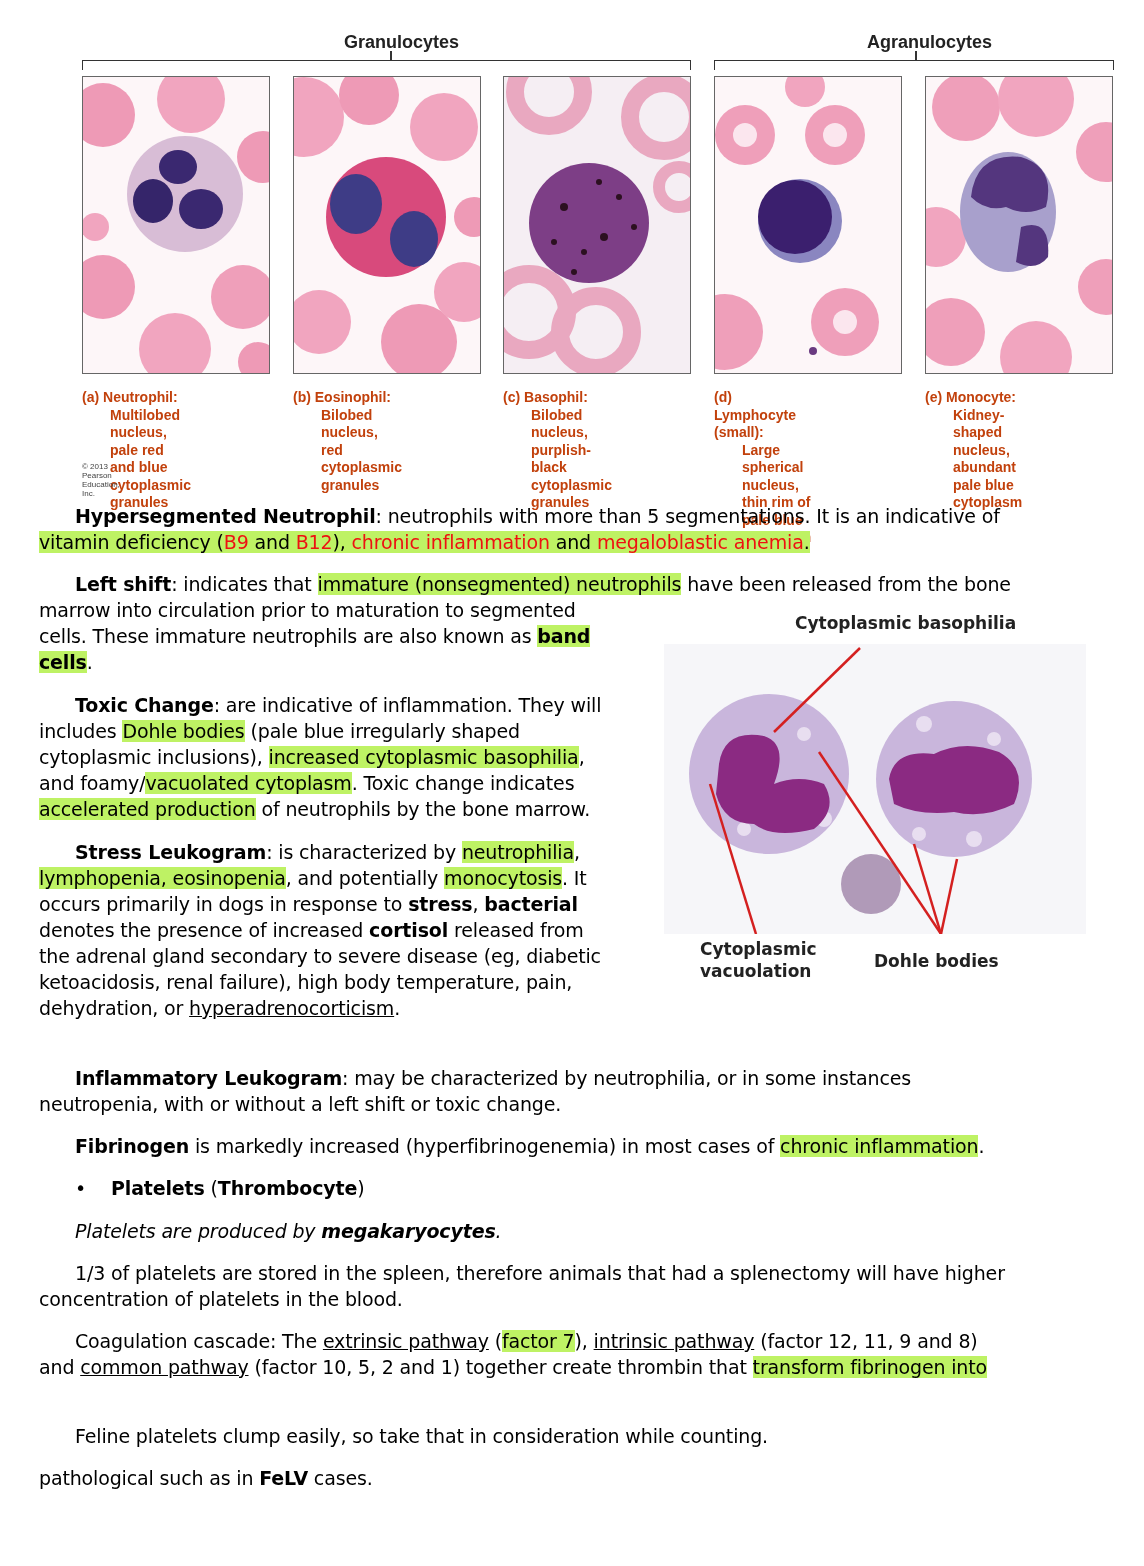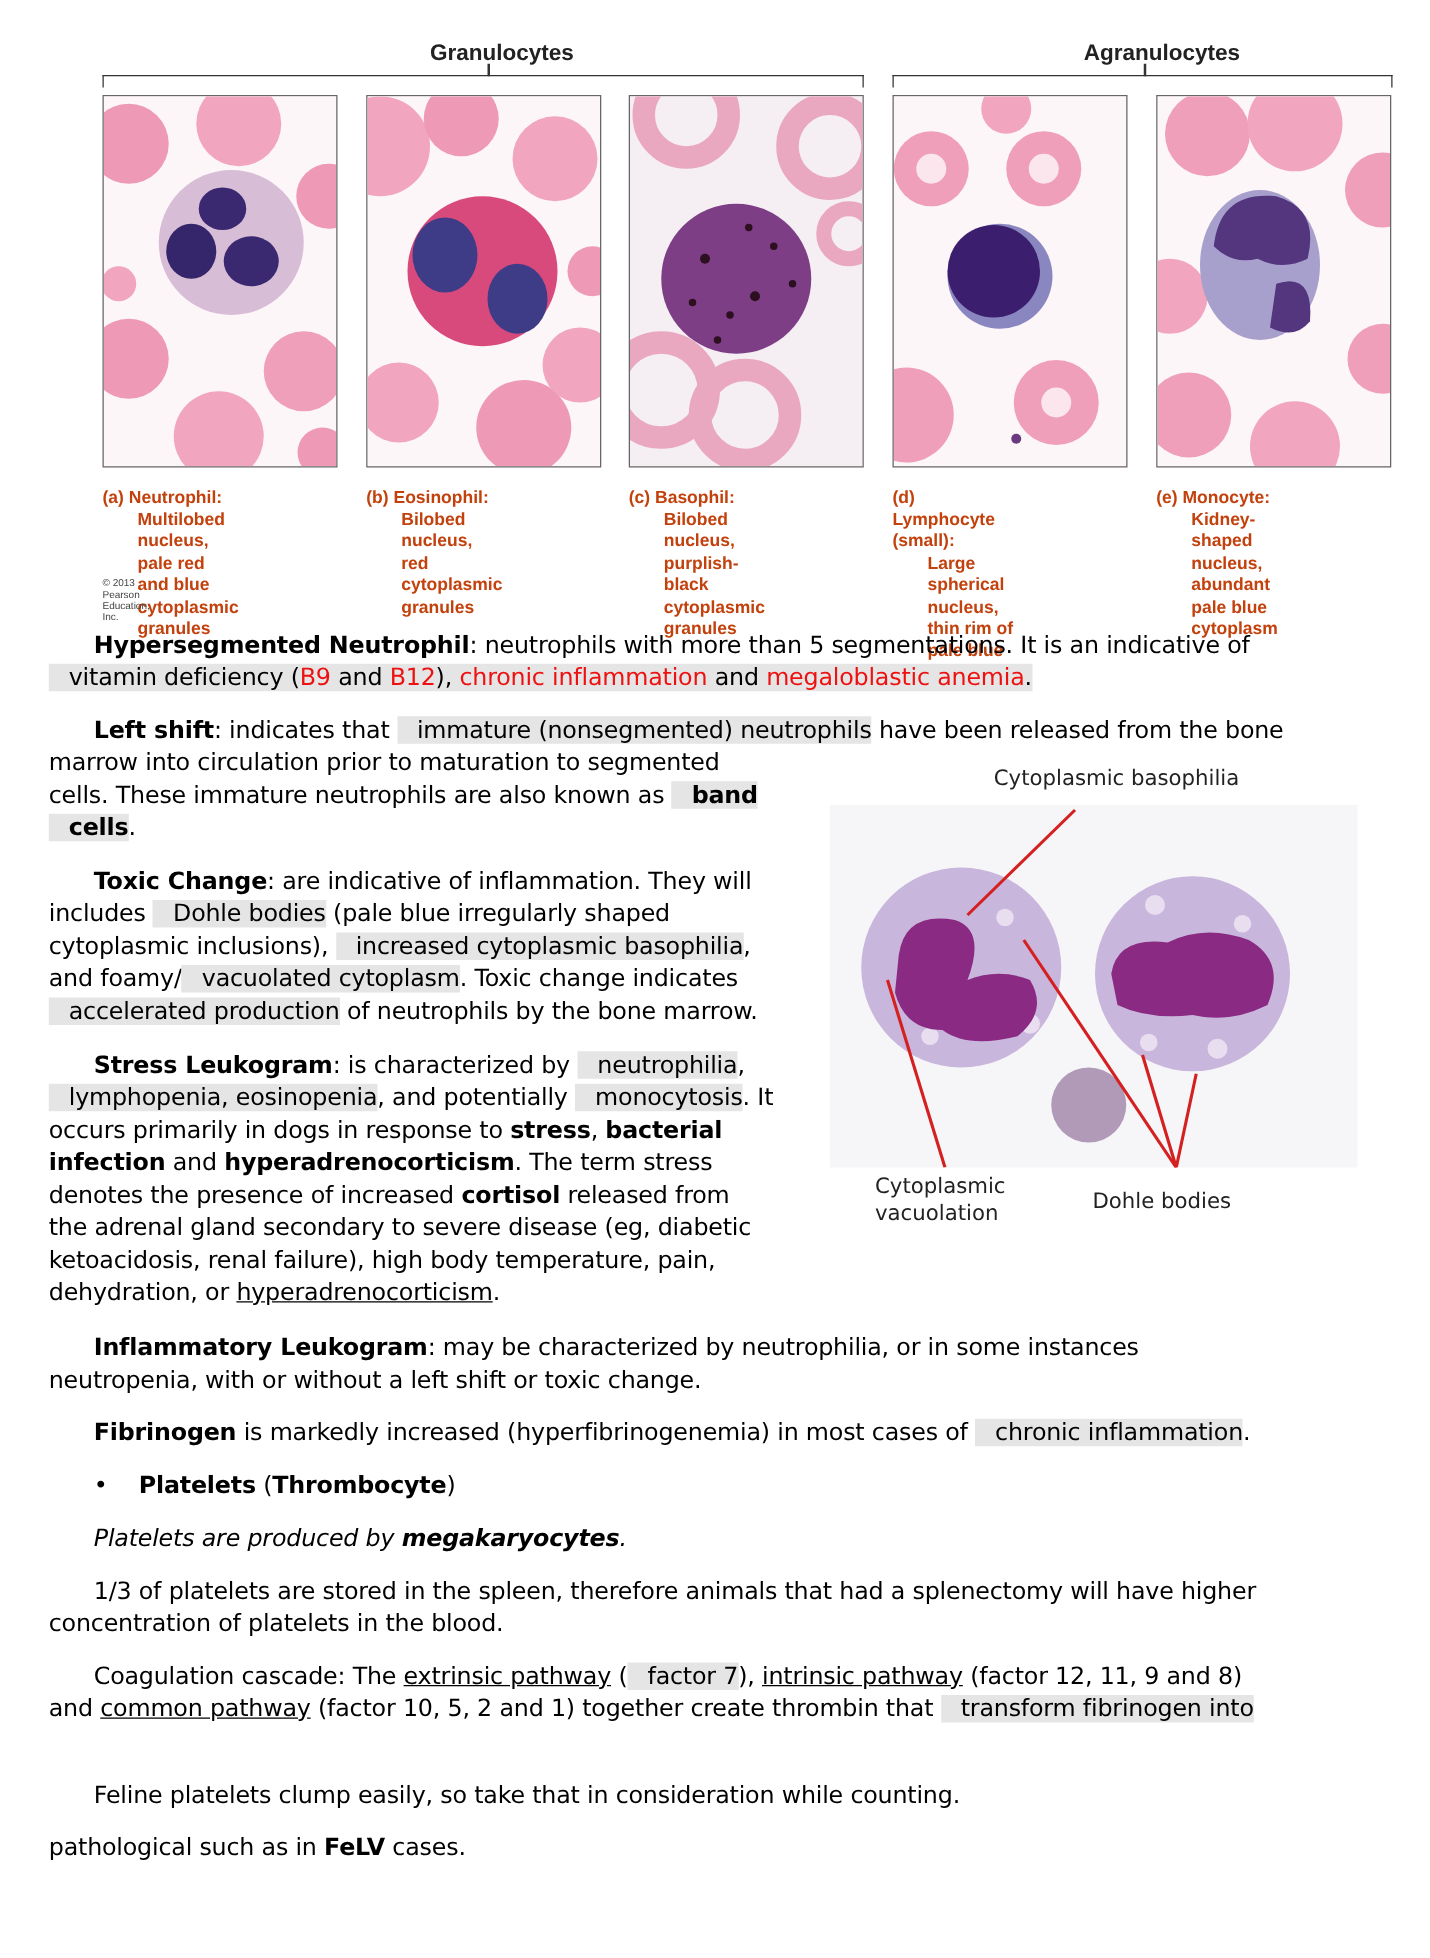--- a/index.html
+++ b/index.html
@@ -12,27 +12,27 @@
   .panel { position:absolute; width:186px; height:296px; border:1px solid #666; background:#fbf3f6; overflow:hidden; }
   .panel svg { display:block; }
   .cap { position:absolute; font-family:"Liberation Sans", sans-serif; font-size:14px; font-weight:bold; color:#c2410c; line-height:17.5px; }
   .cap .title { display:block; }
   .cap .desc { display:block; padding-left:28px; }
   .copy { position:absolute; left:82px; top:462px; font-family:"Liberation Sans", sans-serif; font-size:8px; color:#444; }
 
   .para { position:absolute; left:39px; font-size:19px; line-height:26px; letter-spacing:-0.15px; }
   .para p { margin:0; }
   .ind { display:inline-block; width:36px; }
-  .hl { background:#e5e5e5;padding-left:16px; }
+  .hl { background:#bef264; }
   .red { color:#ee1111; }
   b { font-weight:bold; }
   u { text-decoration:underline; }
 
   .tox { position:absolute; left:664px; top:644px; width:422px; height:290px; background:#f7f7f9; }
-  .tox-label { position:absolute; font-family:"DejaVu Sans", sans-serif; font-weight:normal; font-size:17px; color:#222; line-height:22px; }
+  .tox-label { position:absolute; font-family:"DejaVu Sans", sans-serif; font-weight:bold; font-size:17px; color:#222; line-height:22px; }
 </style>
 </head>
 <body>
 
 <div class="fig">
   <div class="grp-label" style="left:344px;top:32px;">Granulocytes</div>
   <div class="tick" style="left:390px;top:51px;"></div>
   <div class="bracket" style="left:82px;top:60px;width:607px;"></div>
 
   <div class="grp-label" style="left:867px;top:32px;">Agranulocytes</div>
@@ -175,21 +175,20 @@
   <p><span>includes </span><span class="hl">Dohle bodies</span><span> (pale blue irregularly shaped</span></p>
   <p><span>cytoplasmic inclusions), </span><span class="hl">increased cytoplasmic basophilia</span><span>,</span></p>
   <p><span>and foamy/</span><span class="hl">vacuolated cytoplasm</span><span>. Toxic change indicates</span></p>
   <p><span class="hl">accelerated production</span><span> of neutrophils by the bone marrow.</span></p>
 </div>
 
 <div class="para" style="top:839px;width:620px;">
   <p><span class="ind"></span><b>Stress Leukogram</b><span>: is characterized by </span><span class="hl">neutrophilia</span><span>,</span></p>
   <p><span class="hl">lymphopenia, eosinopenia</span><span>, and potentially </span><span class="hl">monocytosis</span><span>. It</span></p>
   <p><span>occurs primarily in dogs in response to </span><b>stress</b><span>, </span><b>bacterial</b></p>
-  <p><b>infection</b><span> and </span><b>hyperadrenocorticism</b><span>. The term stress</span></p>
   <p><span>denotes the presence of increased </span><b>cortisol</b><span> released from</span></p>
   <p>the adrenal gland secondary to severe disease (eg, diabetic</p>
   <p>ketoacidosis, renal failure), high body temperature, pain,</p>
   <p><span>dehydration, or </span><u>hyperadrenocorticism</u><span>.</span></p>
 </div>
 
 <div class="tox-label" style="left:795px;top:612px;">Cytoplasmic basophilia</div>
 <div class="tox">
   <svg width="422" height="290" viewBox="0 0 422 290">
     <rect width="422" height="290" fill="#f6f6f9"></rect>

